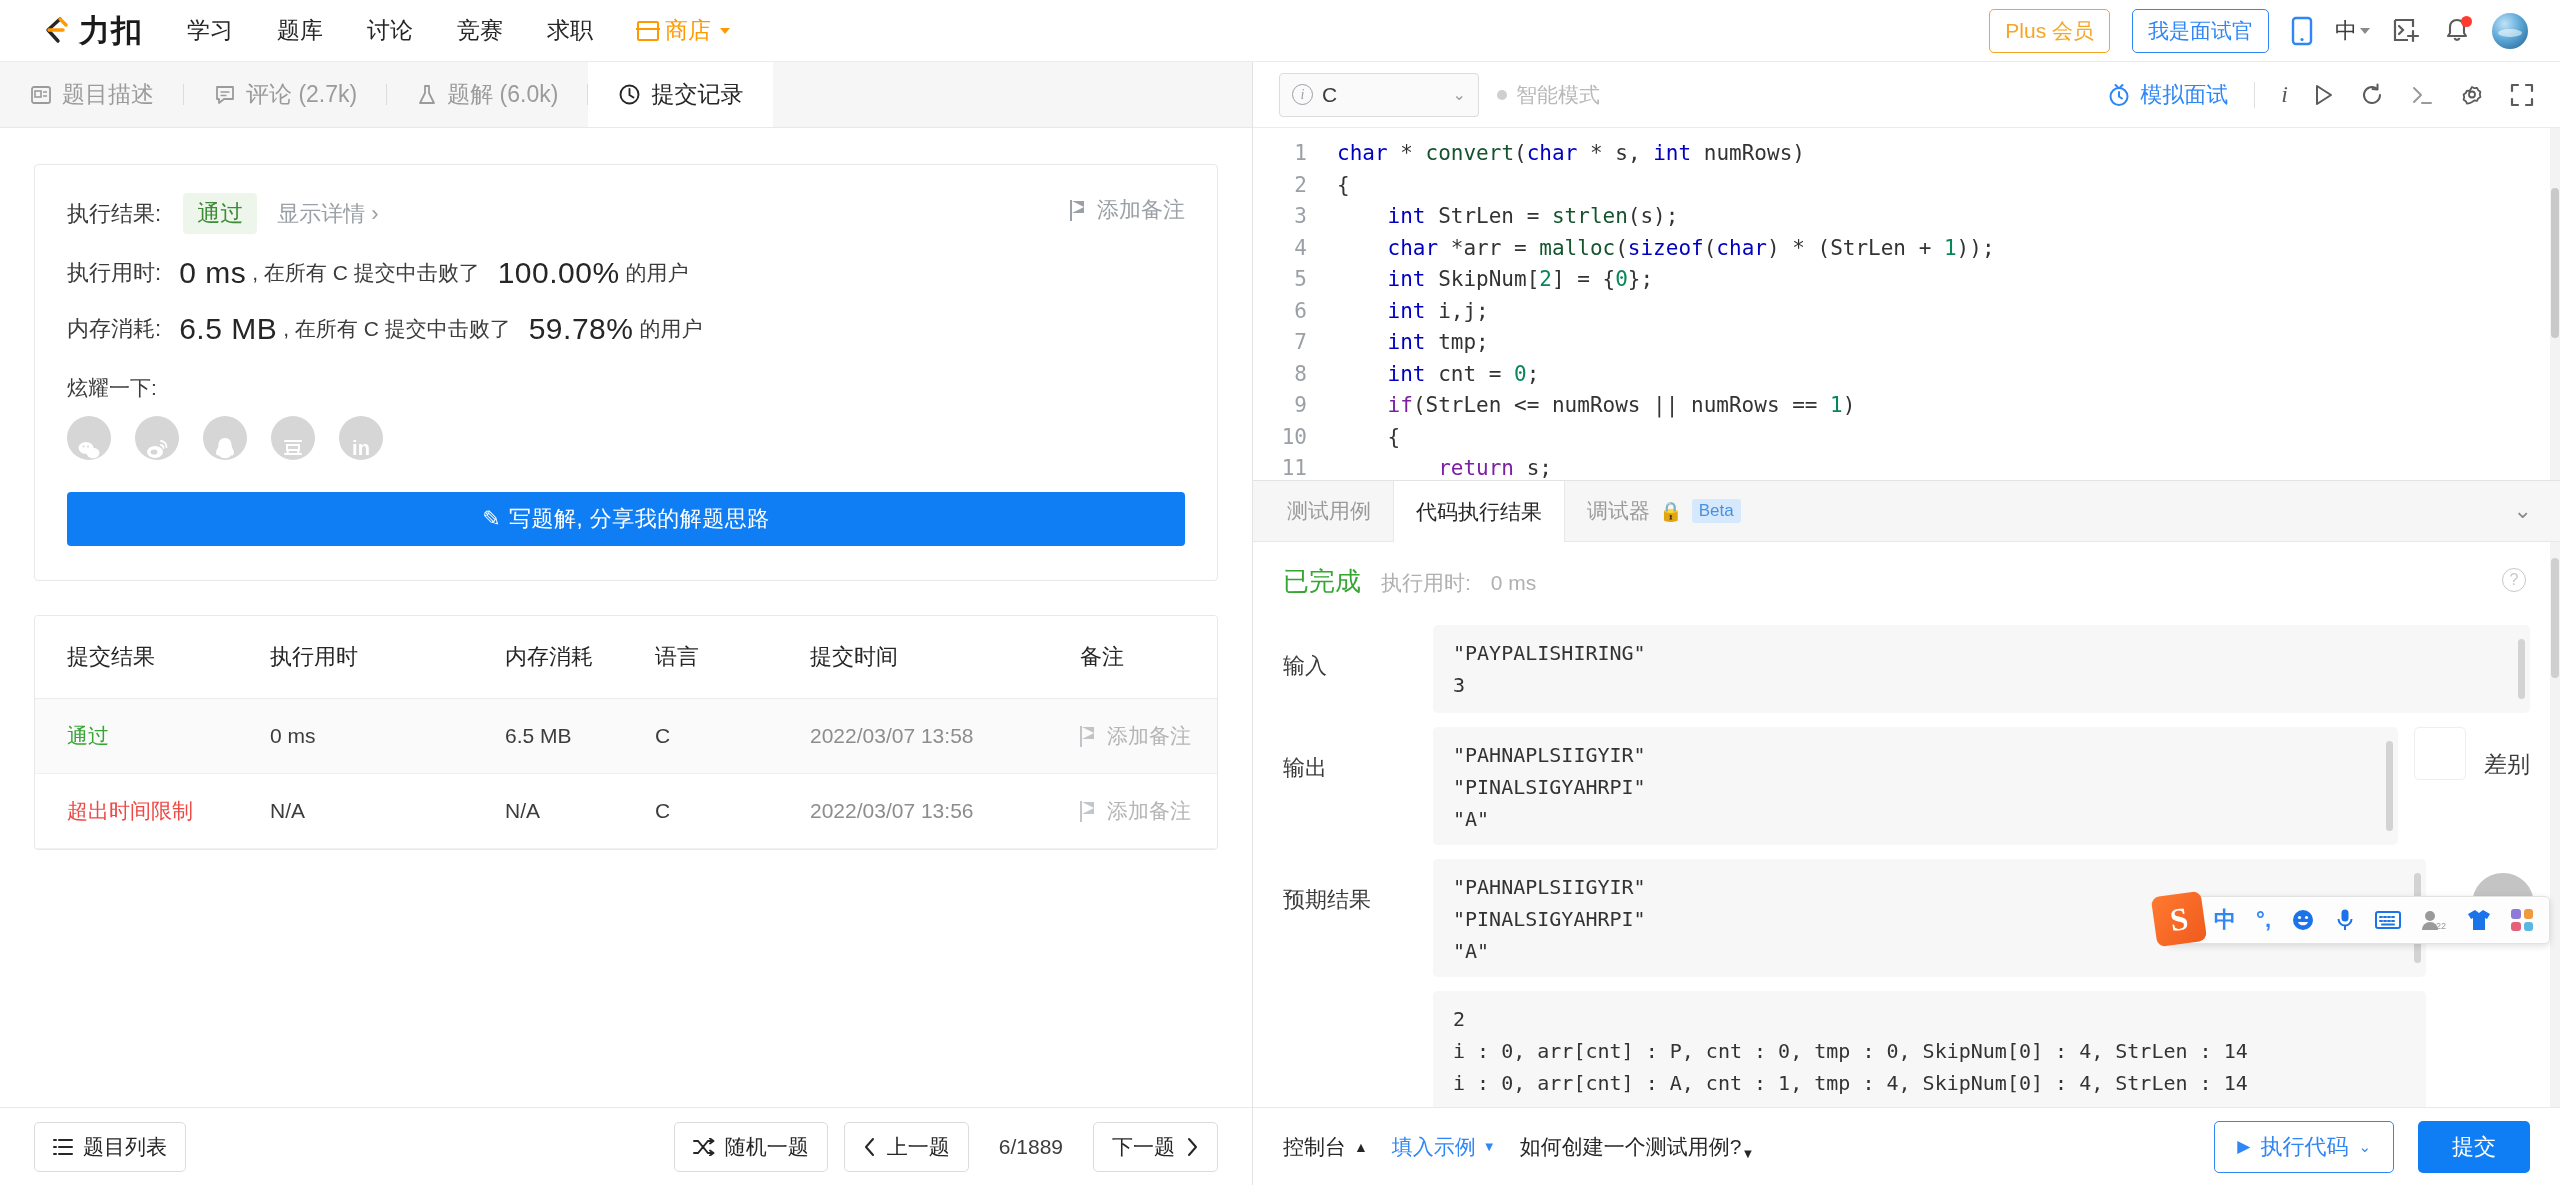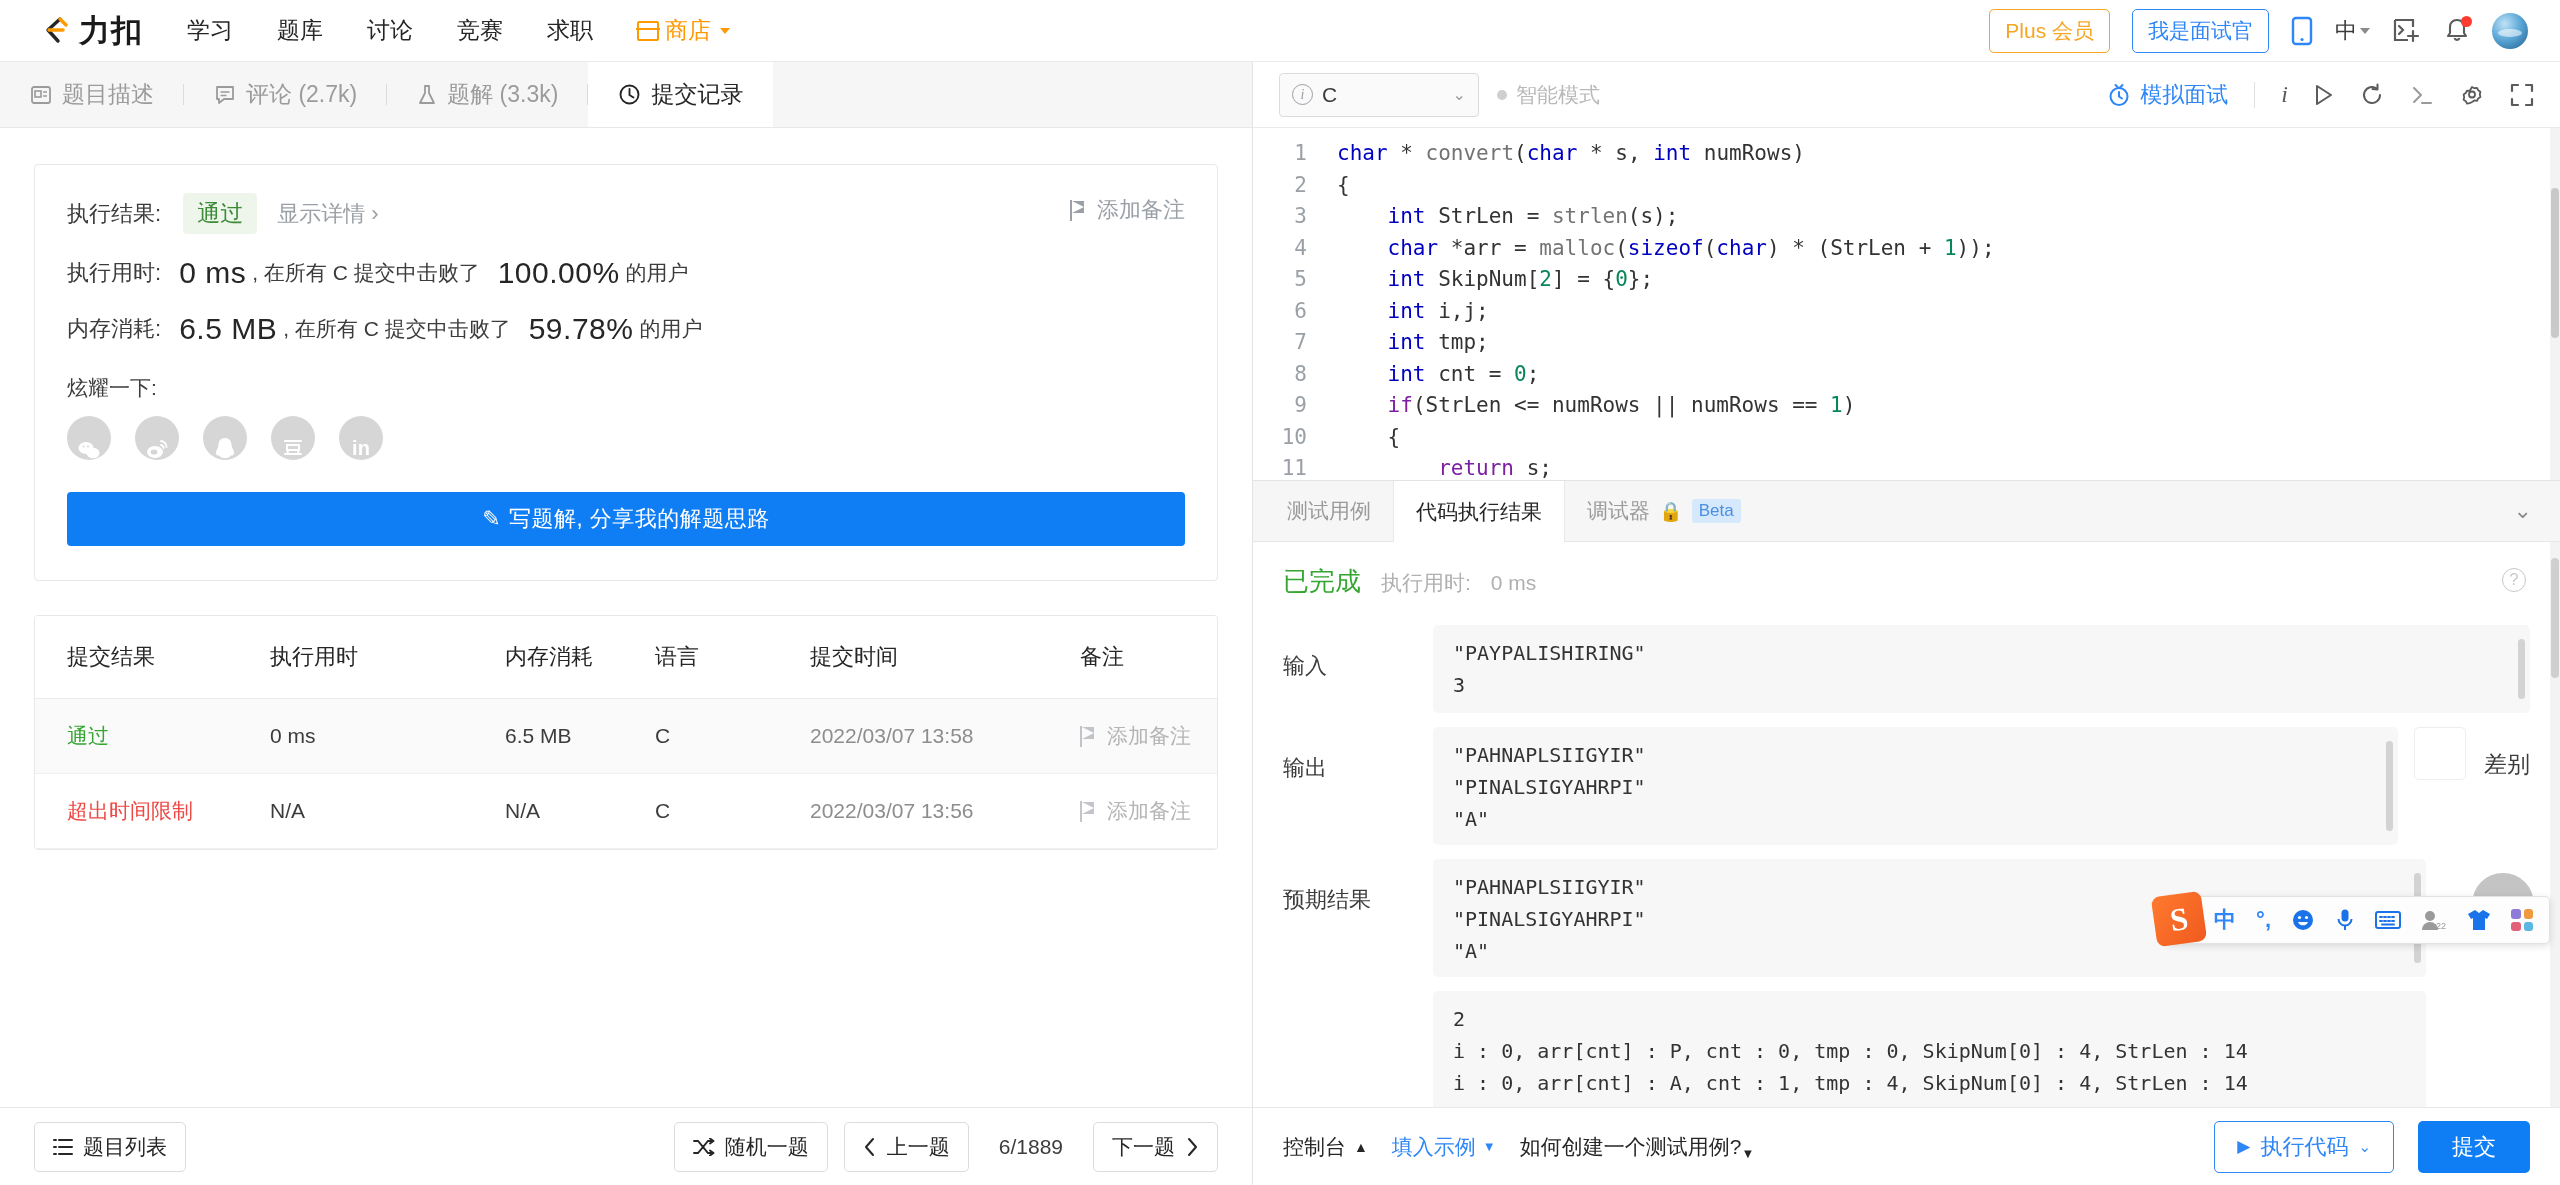--- a/index.html
+++ b/index.html
@@ -189,21 +189,21 @@
     font-size: 21px; line-height: 31.5px; color: #333; white-space: pre;
   }
   .cline { display: flex; }
   .lno {
     width: 76px; min-width: 76px; text-align: right; padding-right: 22px;
     color: #9aa0a6; user-select: none;
   }
   .ctext { padding-left: 8px; }
   .k { color: #0000c0; }           
   .kw2 { color: #7c1fa3; }         
-  .fn { color: #737373; }          
+  .fn { color: #14532d; }          
   .num { color: #098658; }
   .op { color: #333; }
   .code-scroll {
     position: absolute; right: 0; top: 0; width: 10px; height: 100%; background: #f3f3f3;
   }
   .code-scroll .thumb { position: absolute; top: 60px; left: 1px; width: 8px; height: 150px; background: #c9c9c9; border-radius: 4px; }
 
   
   .console-tabs {
     height: 62px; min-height: 62px; background: #f6f6f6; border-top: 1px solid #e3e3e3;
@@ -385,21 +385,21 @@
               <path d="M3 3 h16 v12 h-9 l-5 4 v-4 h-2 z" fill="none" stroke="#9b9b9b" stroke-width="1.8" stroke-linejoin="round"></path>
               <path d="M6.5 8 h9 M6.5 11.5 h6" stroke="#9b9b9b" stroke-width="1.6"></path>
             </svg>
           <span>评论 (2.7k)</span>
           <span class="sep"></span>
         </div>
         <div class="ltab">
           <svg width="20" height="22" viewBox="0 0 20 22">
               <path d="M8 2 h4 v7 l5 10 h-14 l5 -10 z" fill="none" stroke="#9b9b9b" stroke-width="1.8" stroke-linejoin="round"></path>
             </svg>
-          <span>题解 (3.3k)</span>
+          <span>题解 (6.0k)</span>
           <span class="sep"></span>
         </div>
         <div class="ltab active">
           <svg width="23" height="23" viewBox="0 0 23 23">
               <circle cx="11.5" cy="11.5" r="9" fill="none" stroke="#262626" stroke-width="1.9"></circle>
               <path d="M11.5 6 v6 l4 2.5" fill="none" stroke="#262626" stroke-width="1.9" stroke-linecap="round"></path>
             </svg>
           <span>提交记录</span>
         </div>
       </div>

